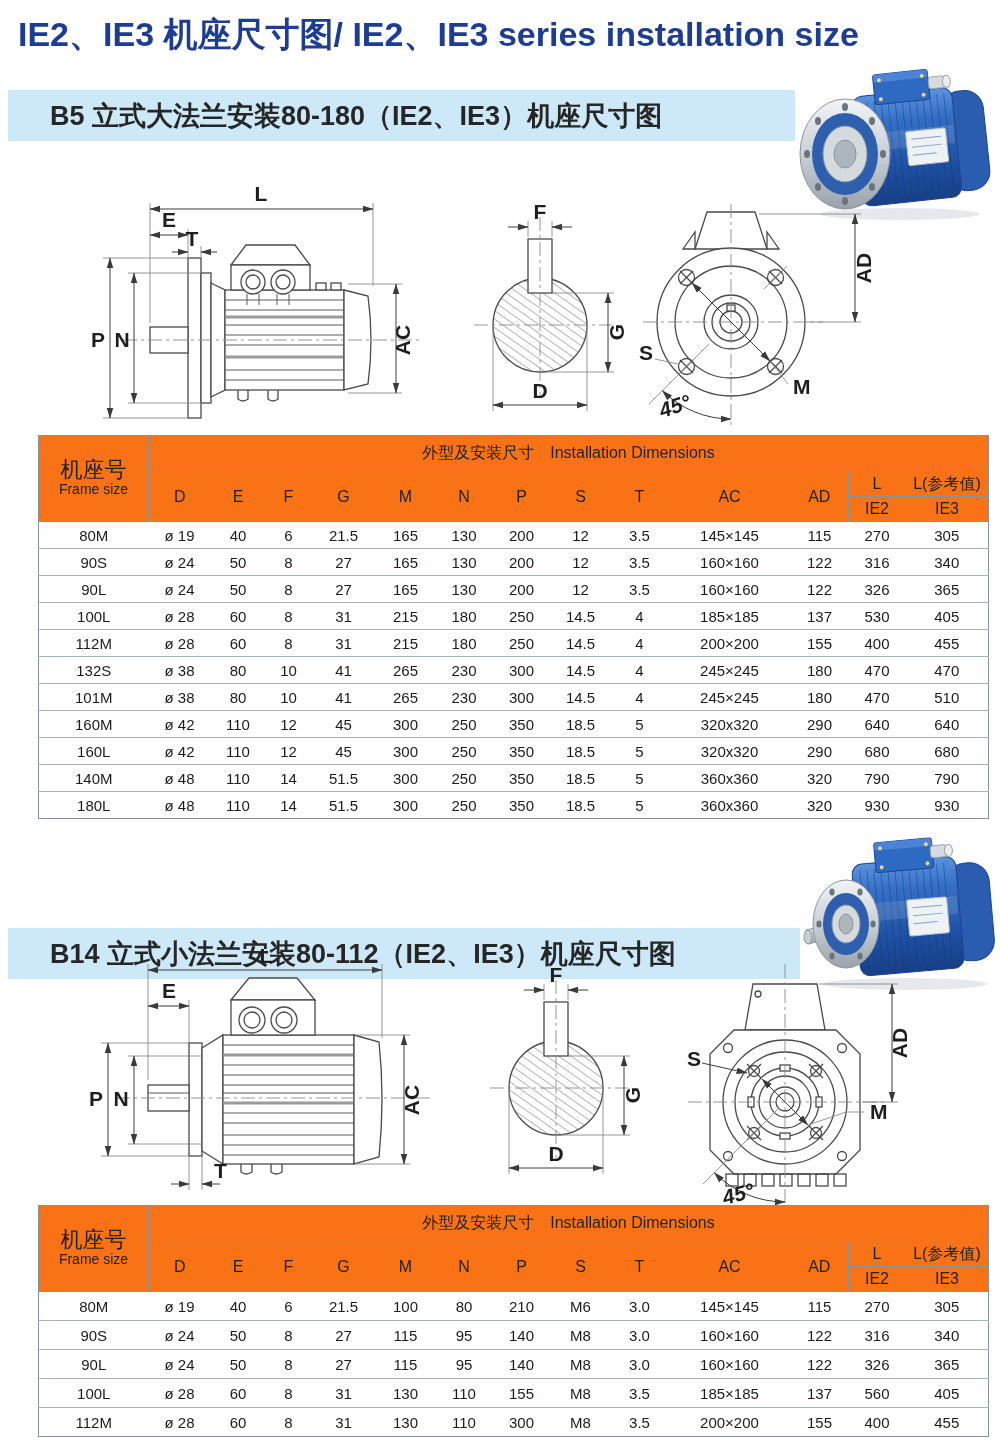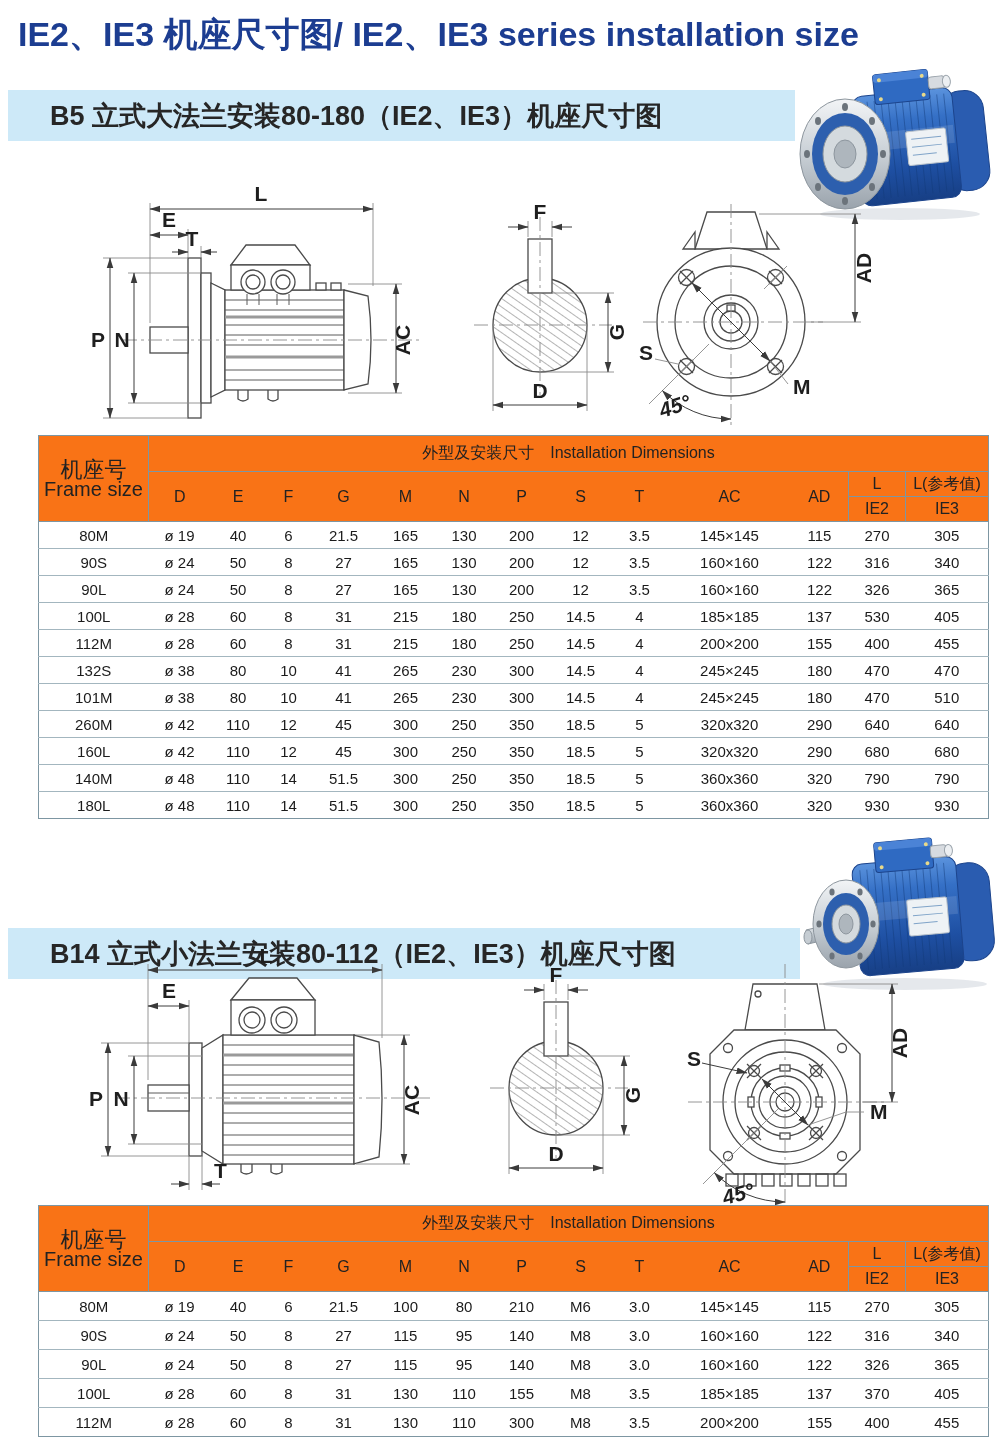--- a/index.html
+++ b/index.html
@@ -35,21 +35,21 @@
   .dim-table{position:absolute;left:38px;width:950px;border-collapse:collapse;table-layout:fixed;
              background:#fff;border:1.4px solid #7d96a2;z-index:1}
   #table-b5{top:435px}
   #table-b14{top:1205px}
   .dim-table th{background:#f97316;font-weight:normal;color:#222;text-align:center;padding:0;font-size:16px}
   .dim-table thead{border-bottom:1.6px solid #7d96a2}
   .dim-table .hr1{height:36px}
   .dim-table .hr2{height:25px}
   .dim-table .hr3{height:25px}
   .th-frame .fz-zh{font-size:22px;line-height:20px}
-  .th-frame .fz-en{font-size:20px;line-height:18px}
+  .th-frame .fz-en{font-size:14px;line-height:18px}
   .th-dims{font-size:17px}
   .th-l{font-size:16px}
   .b-r{border-right:1.3px solid #7d96a2}
   .b-l{border-left:1.3px solid #7d96a2}
   .b-b{border-bottom:1.2px solid #7d96a2}
   .dim-table td{text-align:center;font-size:15px;color:#1b1b1b;padding:0}
   .dim-table tbody tr{border-bottom:1px solid #a3b6bf}
   .dim-table tbody tr:last-child{border-bottom:none}
   #table-b5 tbody tr{height:27px}
   #table-b14 tbody tr{height:29px}
@@ -420,21 +420,21 @@
         <td>230</td>
         <td>300</td>
         <td>14.5</td>
         <td>4</td>
         <td>245×245</td>
         <td>180</td>
         <td>470</td>
         <td>510</td>
       </tr>
       <tr>
-        <td>260M</td>
+        <td>160M</td>
         <td>ø 42</td>
         <td>110</td>
         <td>12</td>
         <td>45</td>
         <td>300</td>
         <td>250</td>
         <td>350</td>
         <td>18.5</td>
         <td>5</td>
         <td>320x320</td>
@@ -791,21 +791,21 @@
         <td>60</td>
         <td>8</td>
         <td>31</td>
         <td>130</td>
         <td>110</td>
         <td>155</td>
         <td>M8</td>
         <td>3.5</td>
         <td>185×185</td>
         <td>137</td>
-        <td>370</td>
+        <td>560</td>
         <td>405</td>
       </tr>
       <tr>
         <td>112M</td>
         <td>ø 28</td>
         <td>60</td>
         <td>8</td>
         <td>31</td>
         <td>130</td>
         <td>110</td>

